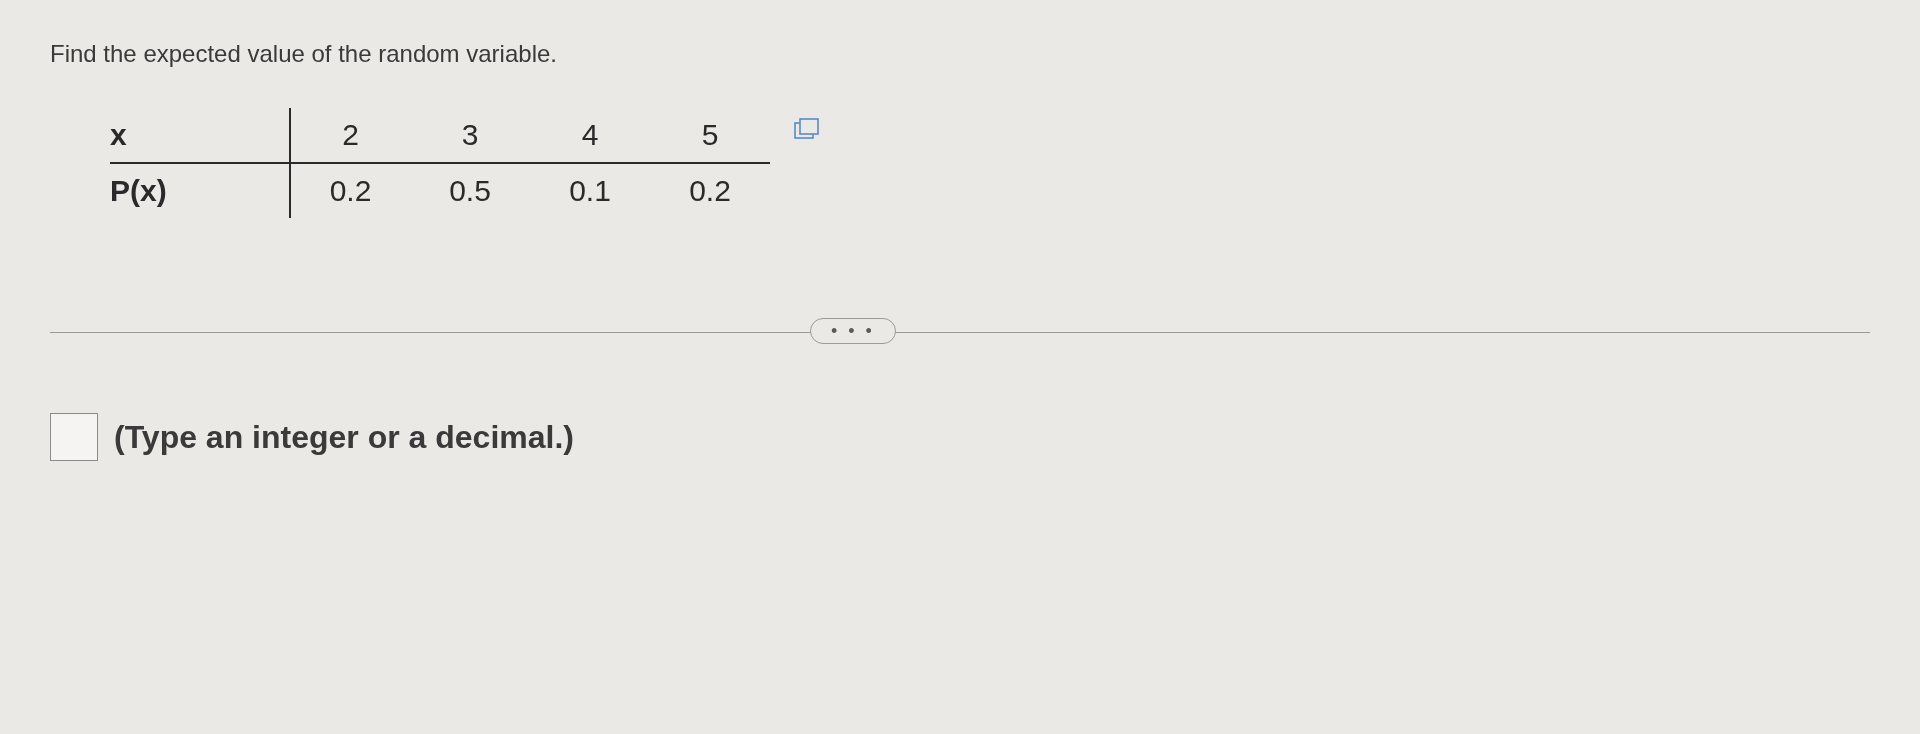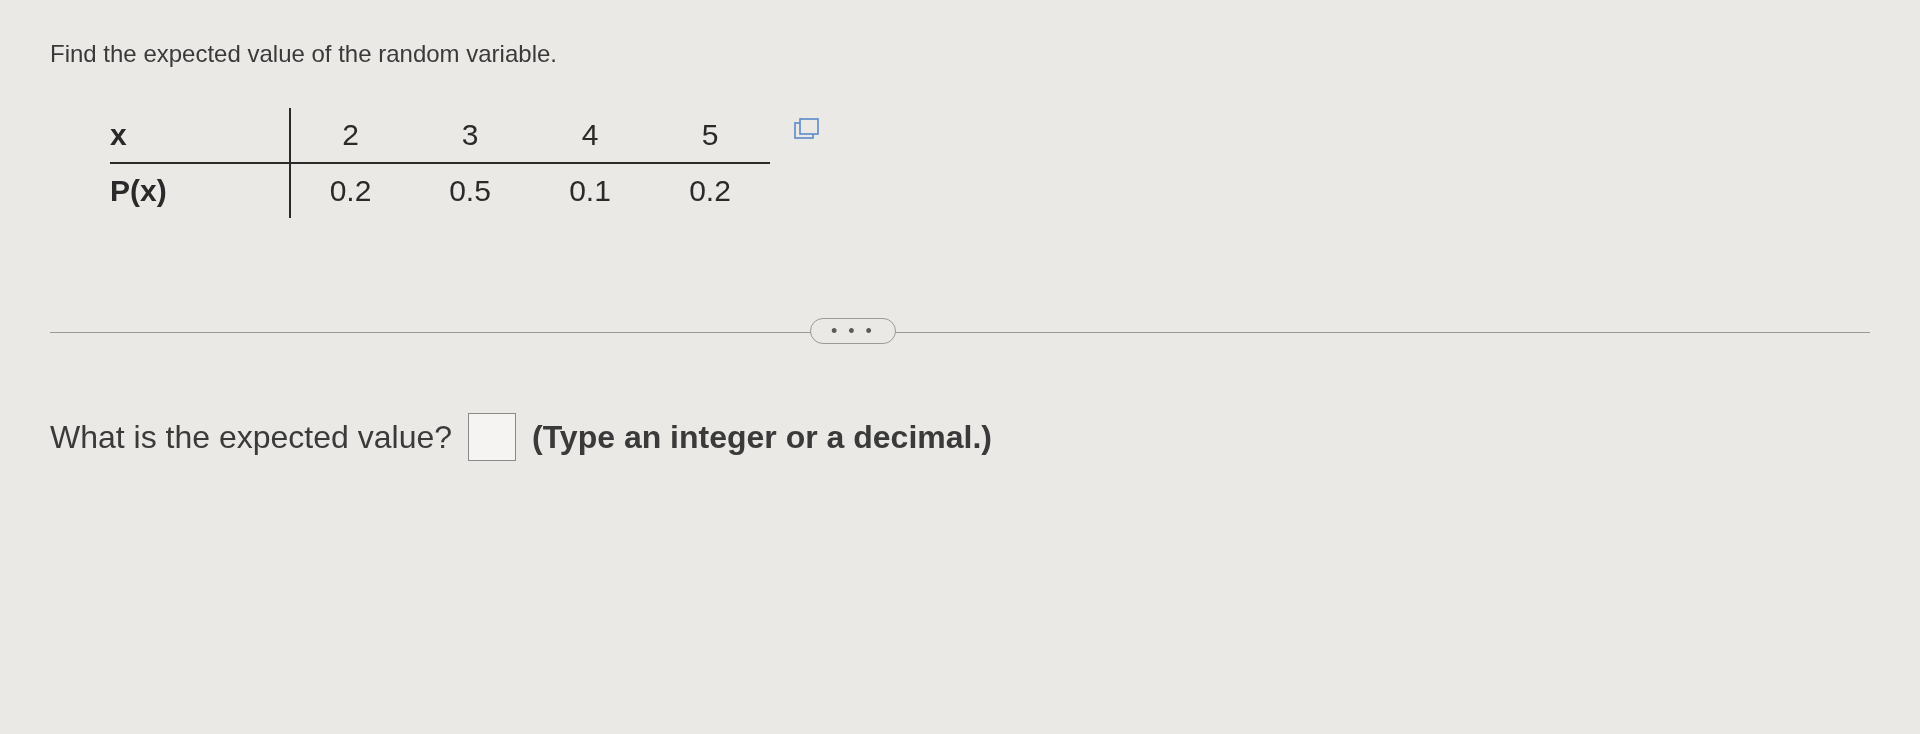--- a/index.html
+++ b/index.html
@@ -130,19 +130,18 @@
     </svg>
   </span>
 </div>
 
 <div class="divider-wrap">
   <hr class="divider">
   <span class="ellipsis-pill">• • •</span>
 </div>
 
 <div class="question-row">
-  <span>What is the expected value?</span>
   <input class="answer-input" type="text" value="" style="">
   <span class="hint">(Type an integer or a decimal.)</span>
 </div>
 
 
 
 
 </body></html>

